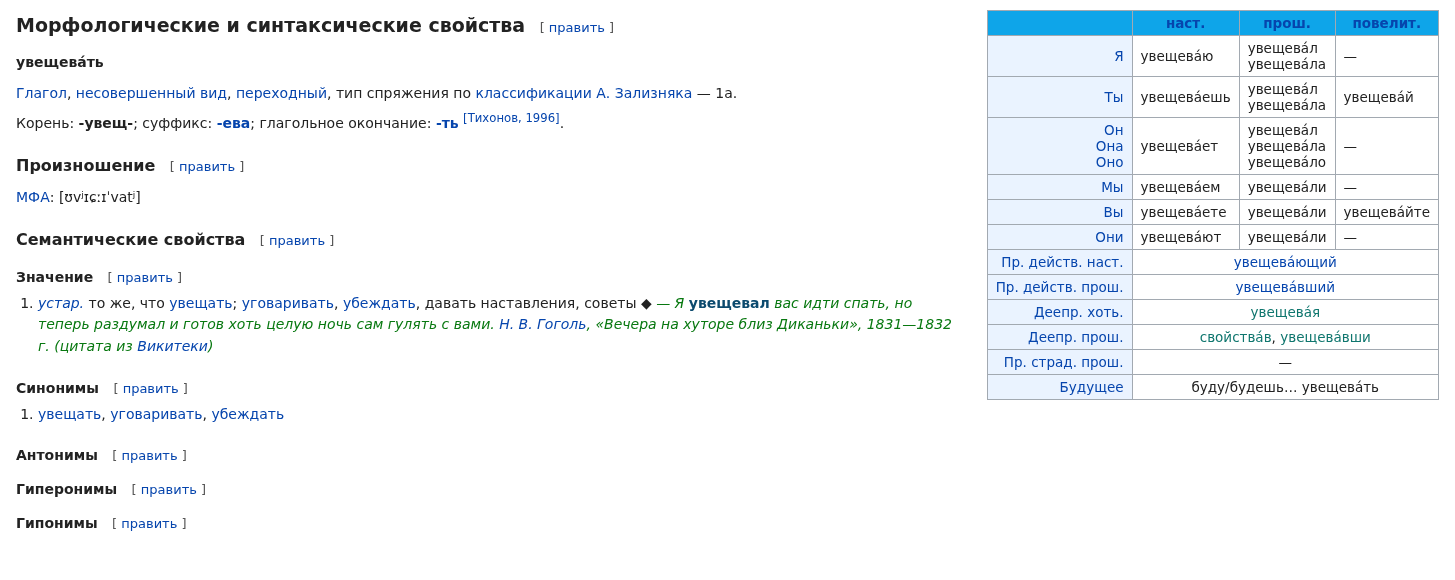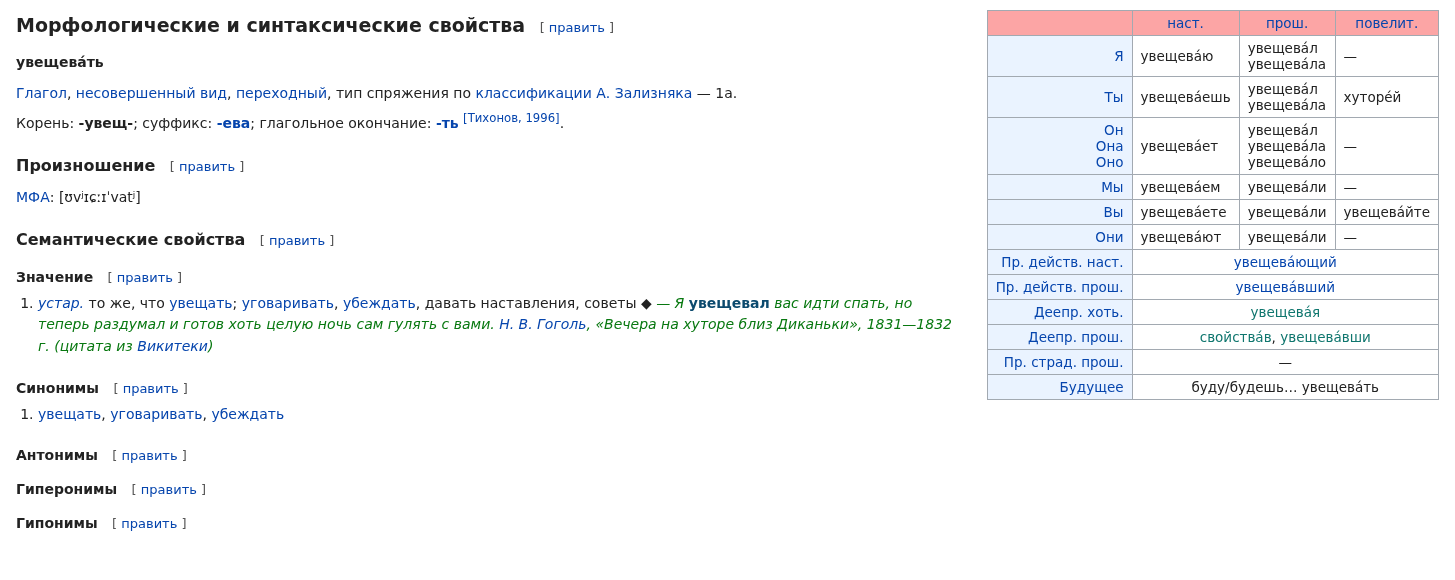--- a/index.html
+++ b/index.html
@@ -59,22 +59,22 @@
     border-collapse: collapse;
     font-size: 13.5px;
   }
   .conj-table th, .conj-table td {
     border: 1px solid #a2a9b1;
     padding: 4px 8px;
     text-align: left;
     vertical-align: middle;
   }
   .conj-table th {
-    background: #fca5a5;
-    font-weight: normal;
+    background: #0ea5e9;
+    font-weight: bold;
     color: #0645ad;
     text-align: center;
   }
   .conj-table td.row-head {
     background: #eaf3ff;
     text-align: right;
     white-space: nowrap;
   }
   .conj-table td.row-head a { color: #0645ad; }
   .conj-table .center { text-align: center; }
@@ -188,21 +188,21 @@
       <tr>
         <td class="row-head"><a>Я</a></td>
         <td>увещева́ю</td>
         <td><span>увещева́л</span><br><span>увещева́ла</span></td>
         <td>—</td>
       </tr>
       <tr>
         <td class="row-head"><a>Ты</a></td>
         <td>увещева́ешь</td>
         <td><span>увещева́л</span><br><span>увещева́ла</span></td>
-        <td>хуторе́й</td>
+        <td>увещева́й</td>
       </tr>
       <tr>
         <td class="row-head">
           <a>Он</a><br>
           <a>Она</a><br>
           <a>Оно</a>
         </td>
         <td>увещева́ет</td>
         <td><span>увещева́л</span><br><span>увещева́ла</span><br><span>увещева́ло</span></td>
         <td>—</td>

